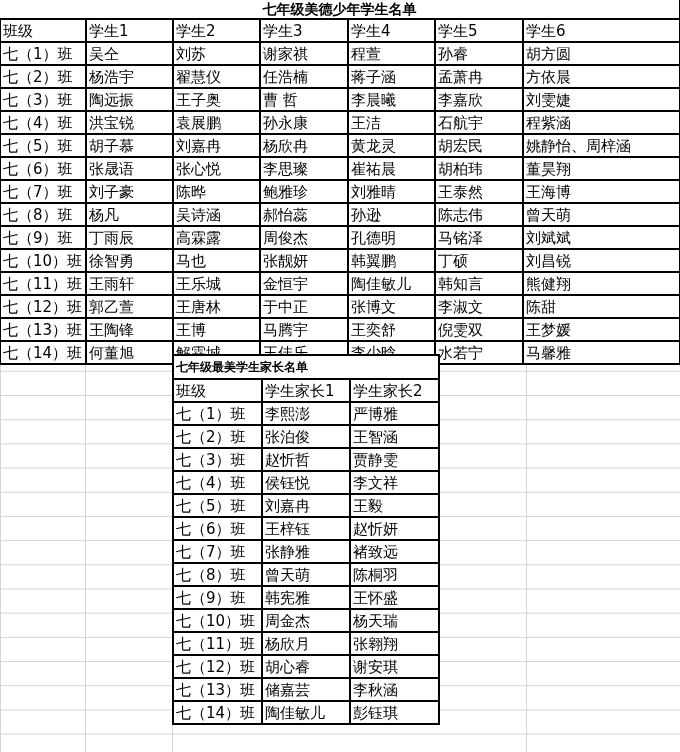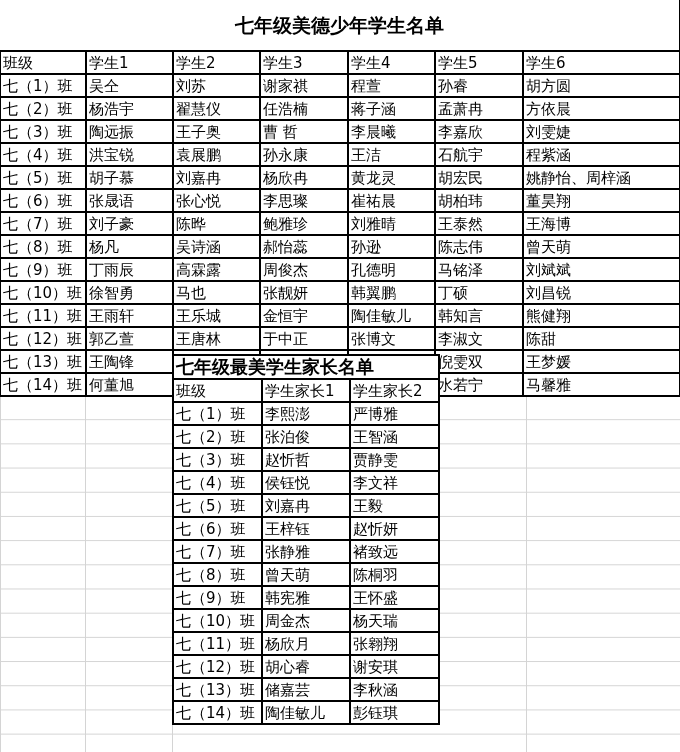--- a/index.html
+++ b/index.html
@@ -23,28 +23,28 @@
   td {
     border: 2px solid #000; padding: 0 0 0 2px; height: 20px;
     font-size: 15px; line-height: 18px; white-space: nowrap; overflow: hidden;
     vertical-align: middle;
   }
 
   
   #students-table { left: -1px; top: 0; width: 680px; }
   #students-table td.title-cell {
     border: none; border-right: 2px solid #000; text-align: center;
-    font-size: 19px; font-weight: bold; height: 18px; line-height: 18px; padding: 16px;
+    font-size: 14px; font-weight: bold; height: 18px; line-height: 18px; padding: 0;
   }
   #students-table tr.row td { height: 21px; }
 
   
   #parents-table { left: 172px; top: 354px; width: 266px; }
   #parents-table td { height: 21px; font-size: 15px; }
-  #parents-table td.title-cell { font-size: 18px; font-weight: bold; height: 22px; }
+  #parents-table td.title-cell { font-size: 12px; font-weight: bold; height: 22px; }
 </style>
 </head>
 <body>
 
 <div class="grid-bg"></div>
 <div class="vline" style="left:85px"></div>
 <div class="vline" style="left:172px"></div>
 <div class="vline" style="left:526px"></div>
 
 <table id="students-table">

